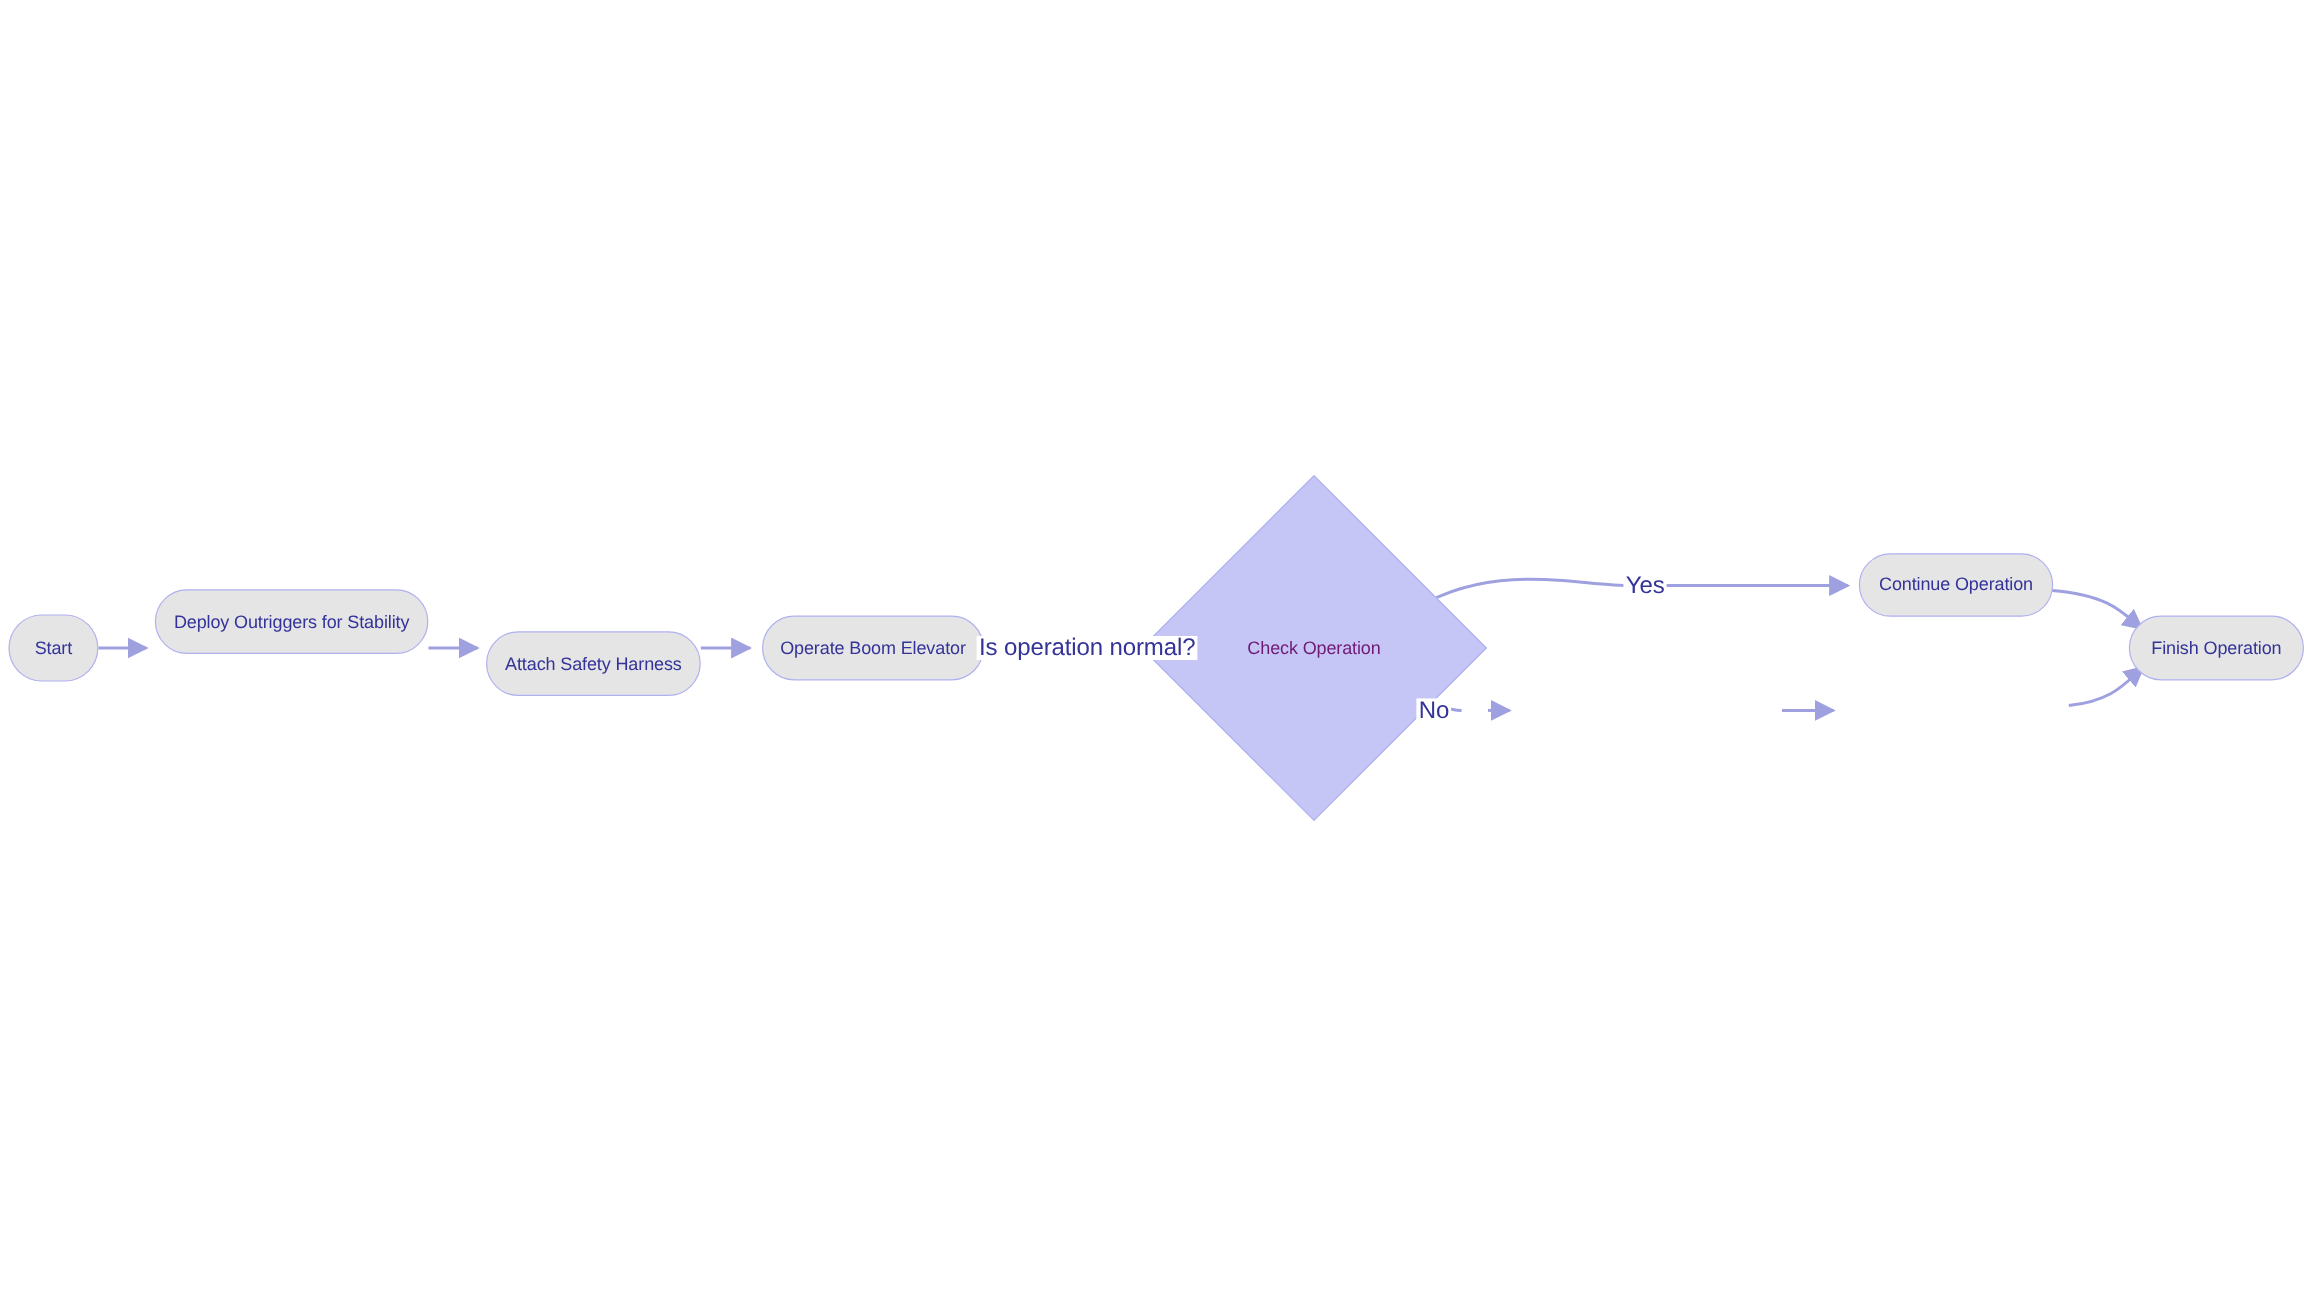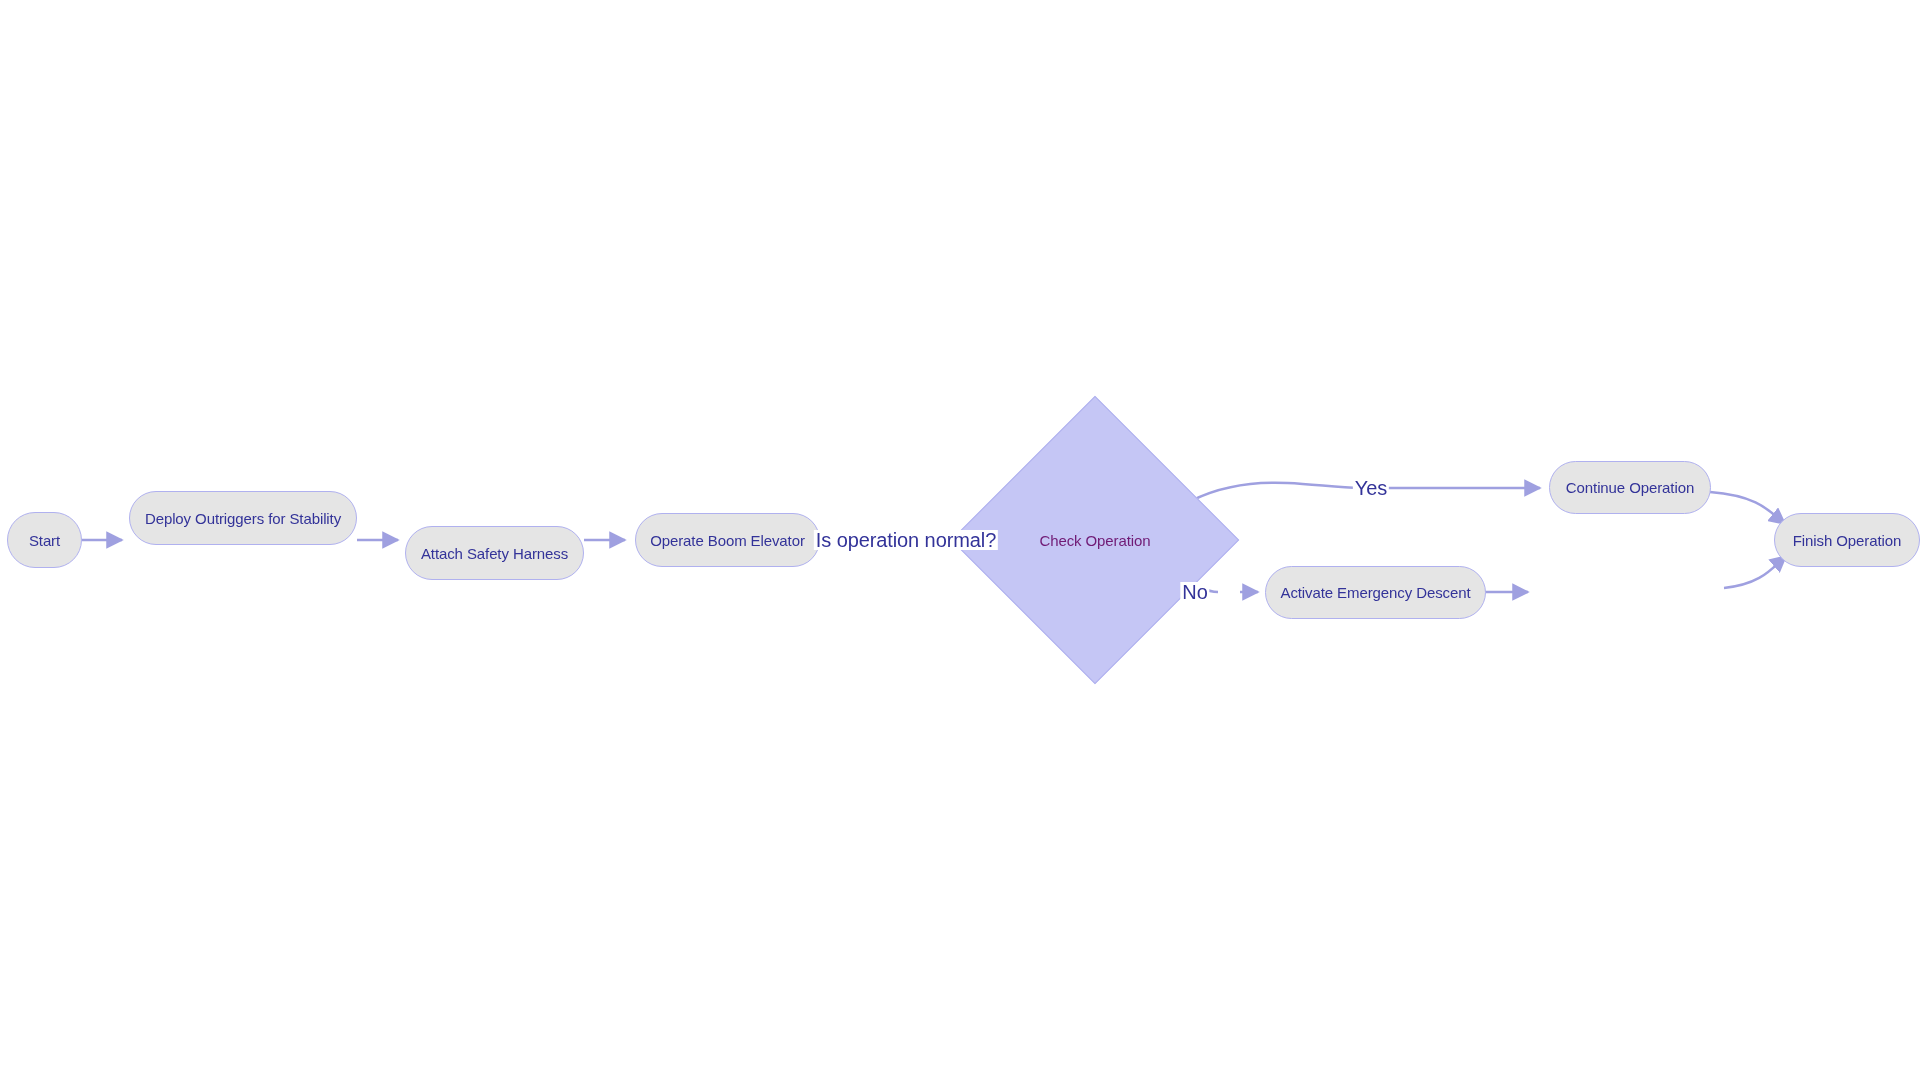--- a/index.html
+++ b/index.html
@@ -134,23 +134,20 @@
 
   <div class="node-diamond" style="left:993px; top:438px;">
     <div class="diamond-shape"></div>
     <span class="diamond-label">Check Operation</span>
   </div>
 
   <div class="node" style="left:1549px; top:461px; width:162px; height:53px;">
     <span>Continue Operation</span>
   </div>
 
-  <div class="node" style="left:1265px; top:566px; width:221px; height:53px;">
-    <span>Activate Emergency Descent</span>
-  </div>
 
 
   <div class="node terminal" style="left:1774px; top:513px; width:146px; height:54px;">
     <span>Finish Operation</span>
   </div>
 
   <div class="edge-label" style="left:906px; top:540px;">Is operation normal?</div>
 
   <div class="edge-label" style="left:1371px; top:488px;">Yes</div>
 

